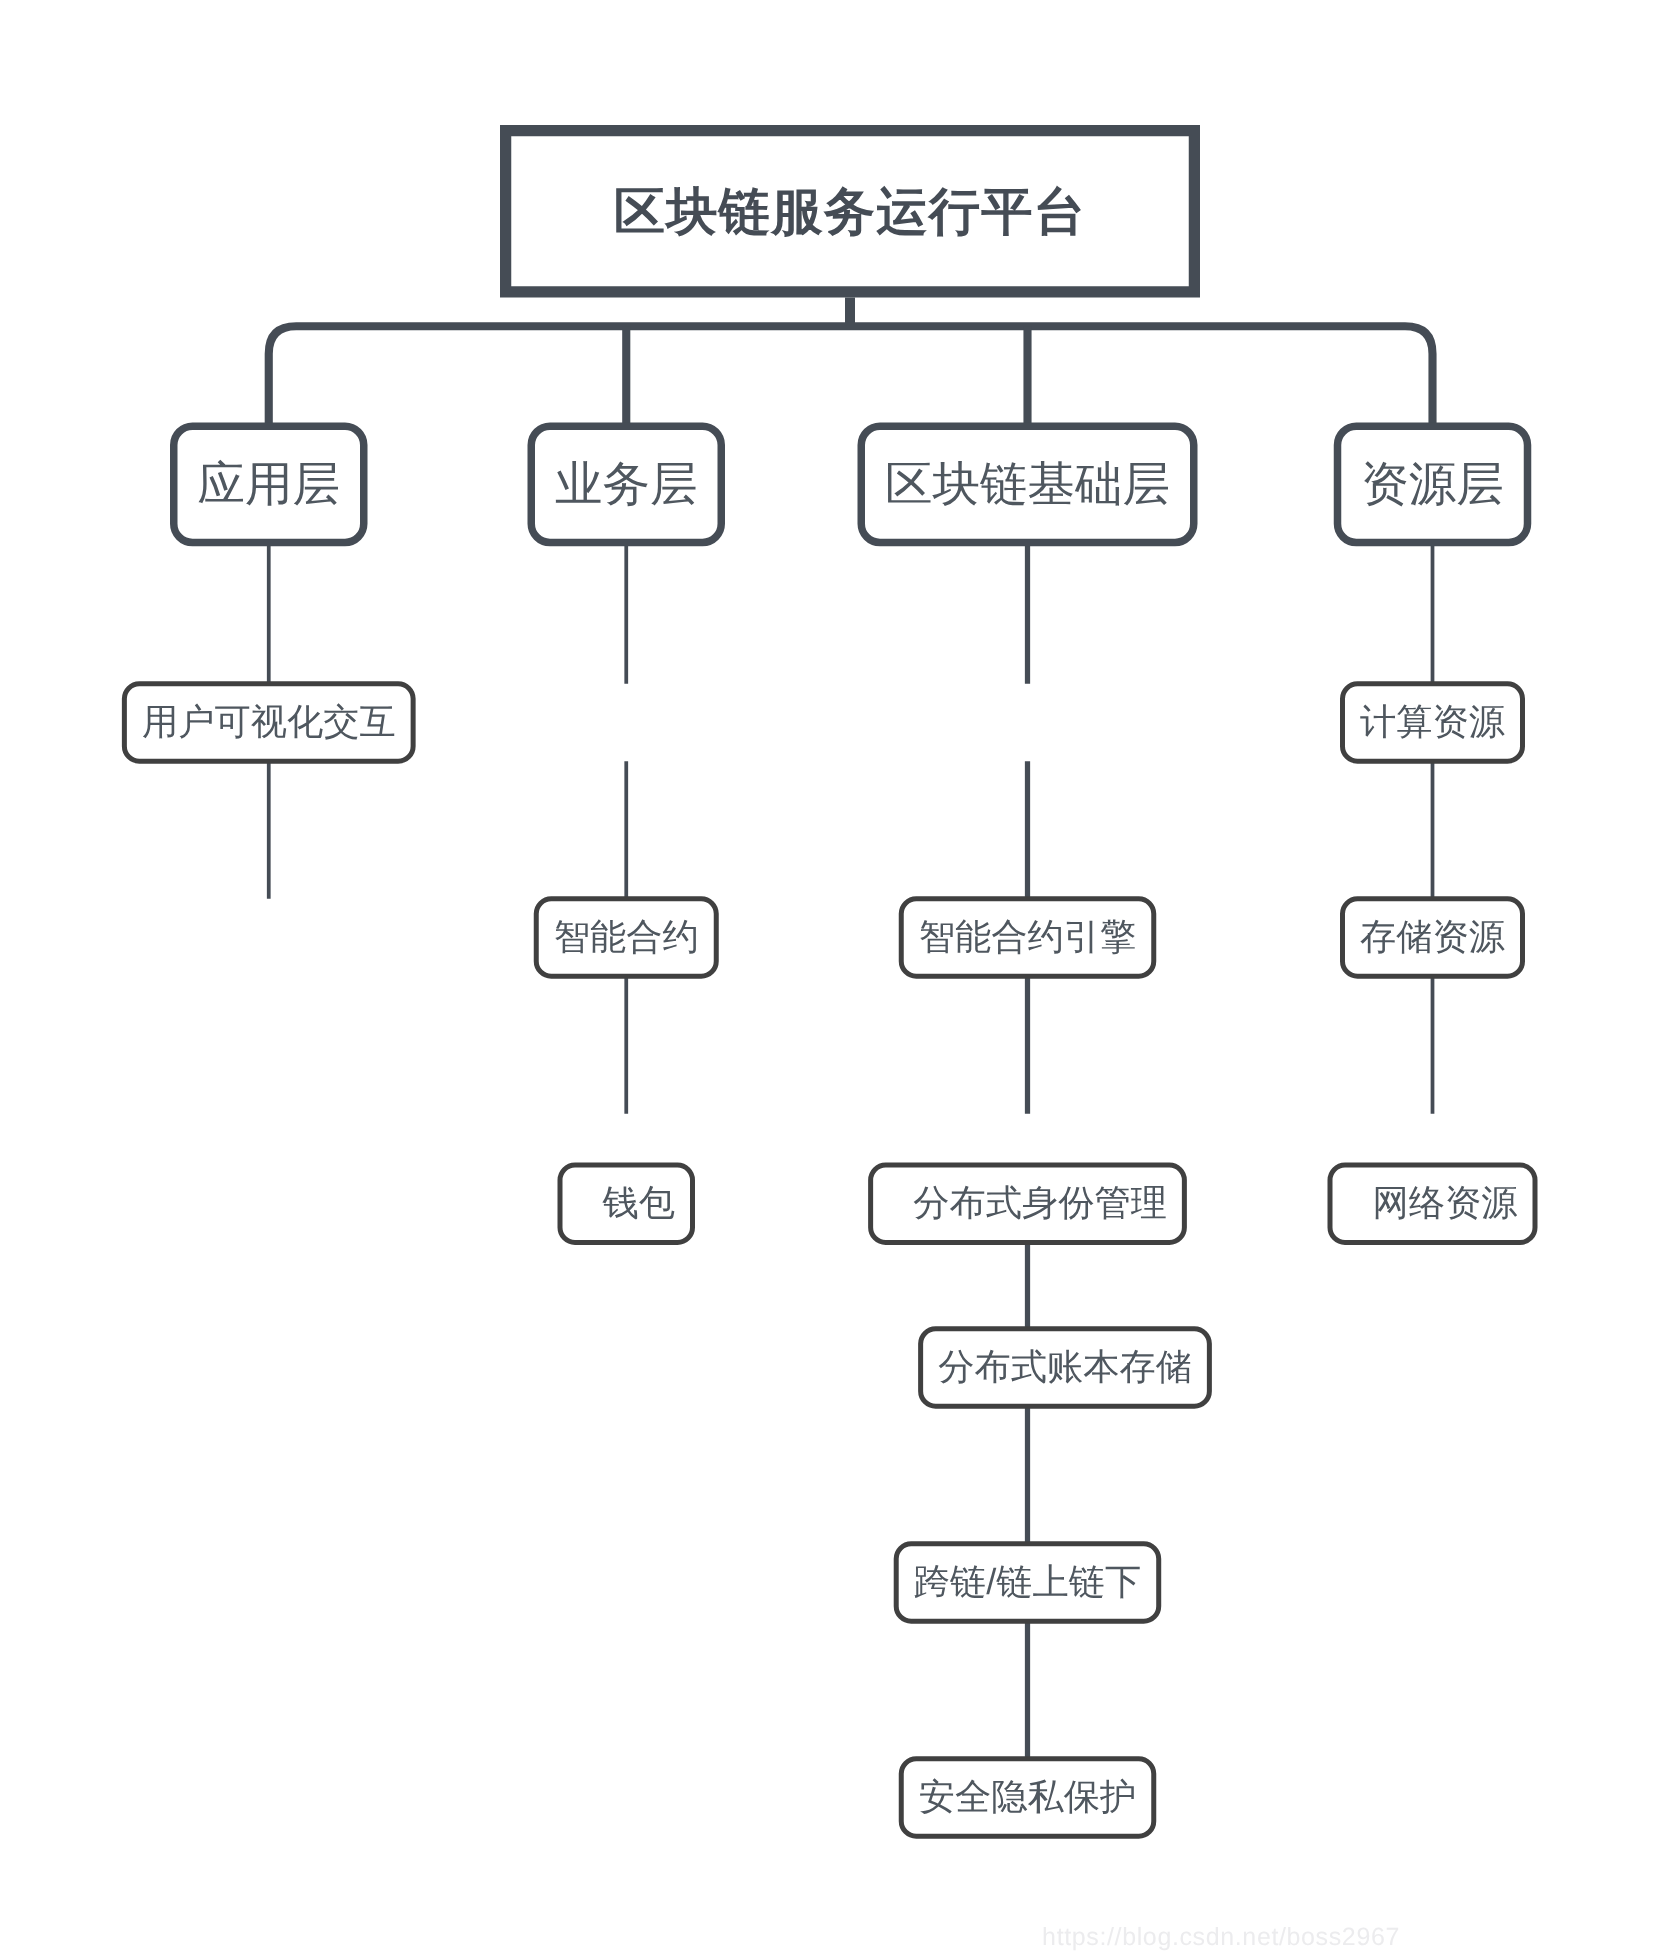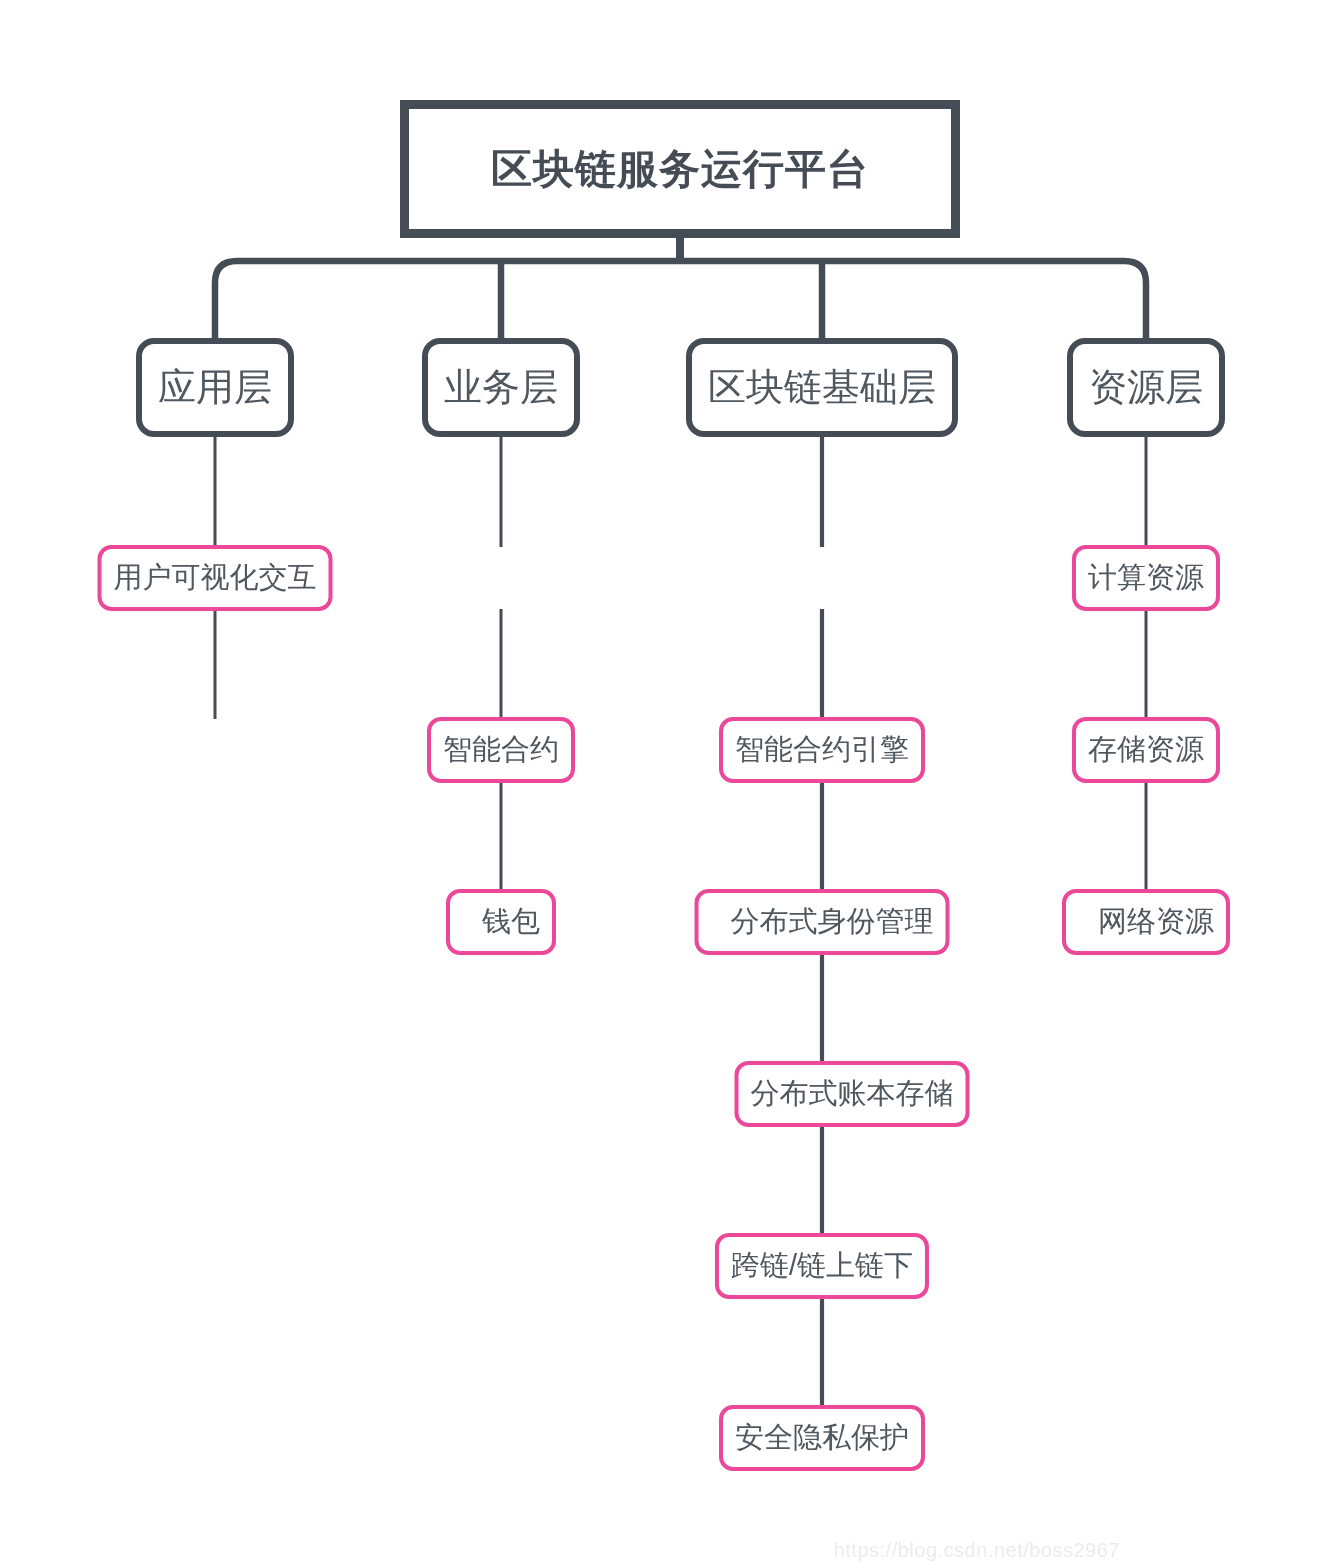--- a/index.html
+++ b/index.html
@@ -67,36 +67,36 @@
   }
   .l2 {
     height: 99px;
     border: 6px solid #454C55;
     border-radius: 18px;
     font-size: 38px;
     padding: 0 16px;
   }
   .l3 {
     height: 66px;
-    border: 4px solid #ec4899;
+    border: 4px solid #404040;
     border-radius: 14px;
     font-size: 29px;
     padding: 0 12px;
   }
   
   .c1 { left: 215px; }
   .c2 { left: 501px; }
   .c3 { left: 822px; text-align: right; }
   .c4 { left: 1146px; }
   
   .root-pos { left: 680px; top: 100px; }
   .rL2 { top: 338px; }
   .r1 { top: 545px; }
   .r2 { top: 717px; }
-  .r3 { top: 889px; padding-left: 32px; }
+  .r3 { top: 930px; padding-left: 32px; }
   .r4 { top: 1061px; margin-left: 30px; }
   .r5 { top: 1233px; }
   .r6 { top: 1405px; }
   .watermark {
     position: absolute;
     right: 8px;
     bottom: 6px;
     font-size: 20px;
     color: #ECECEE;
     letter-spacing: 0.5px;

